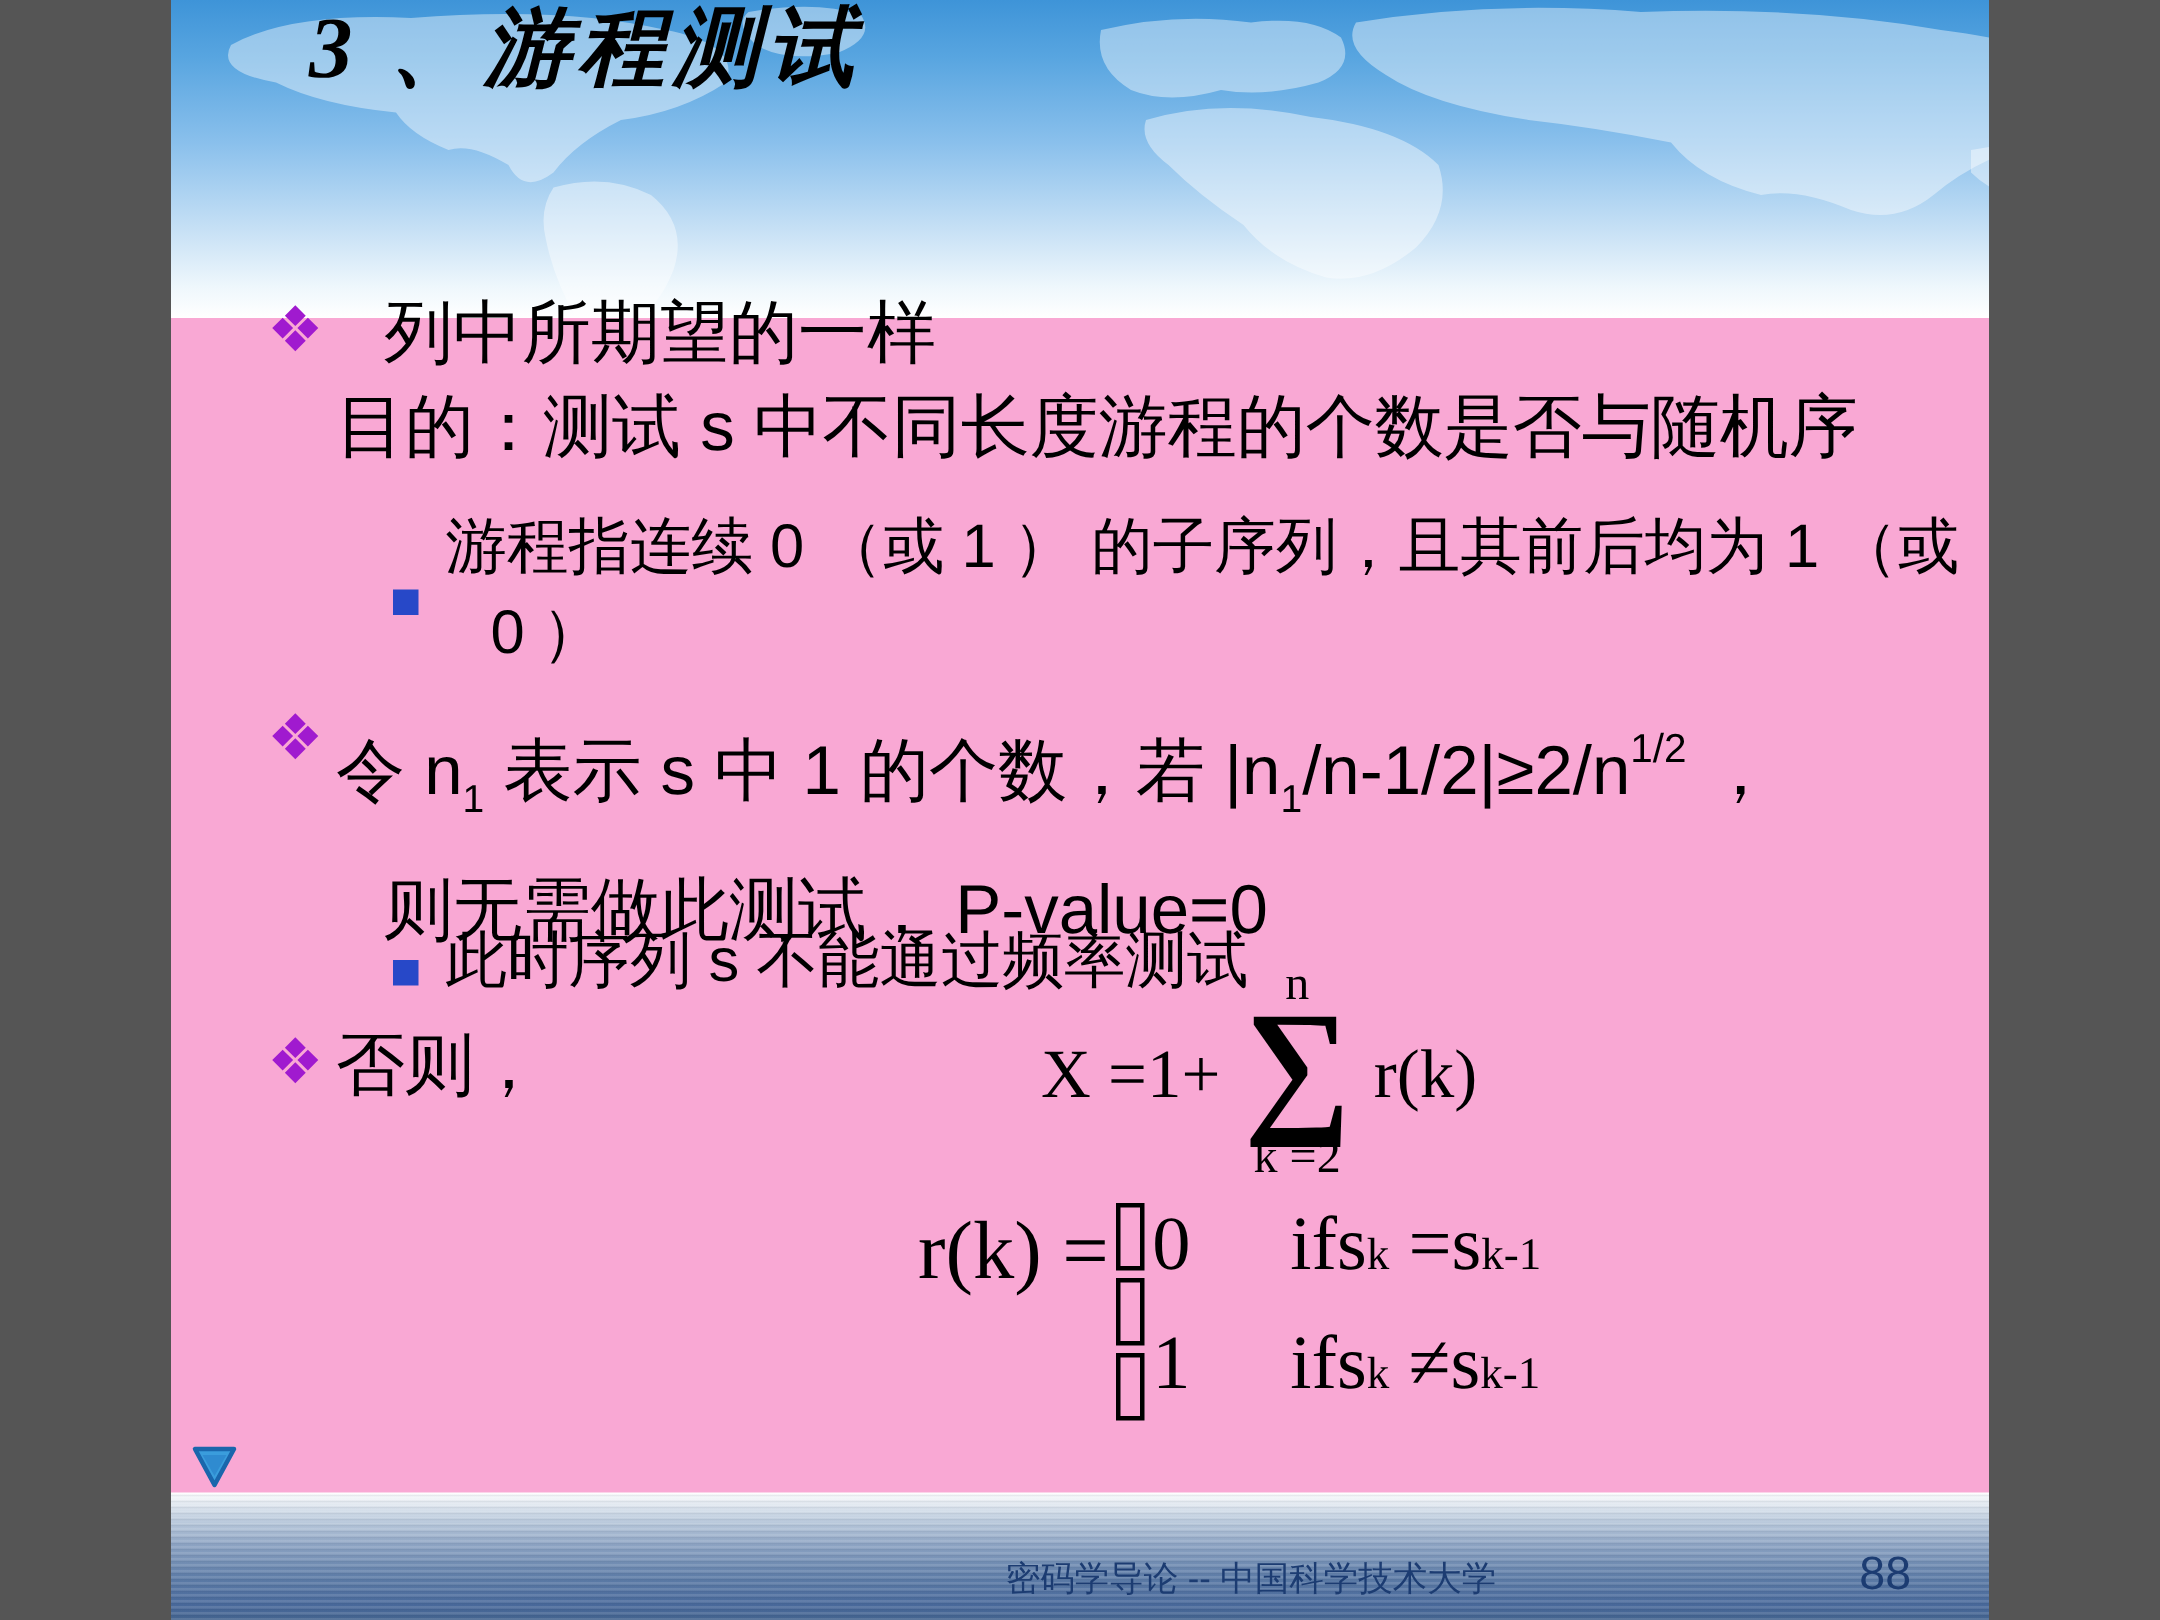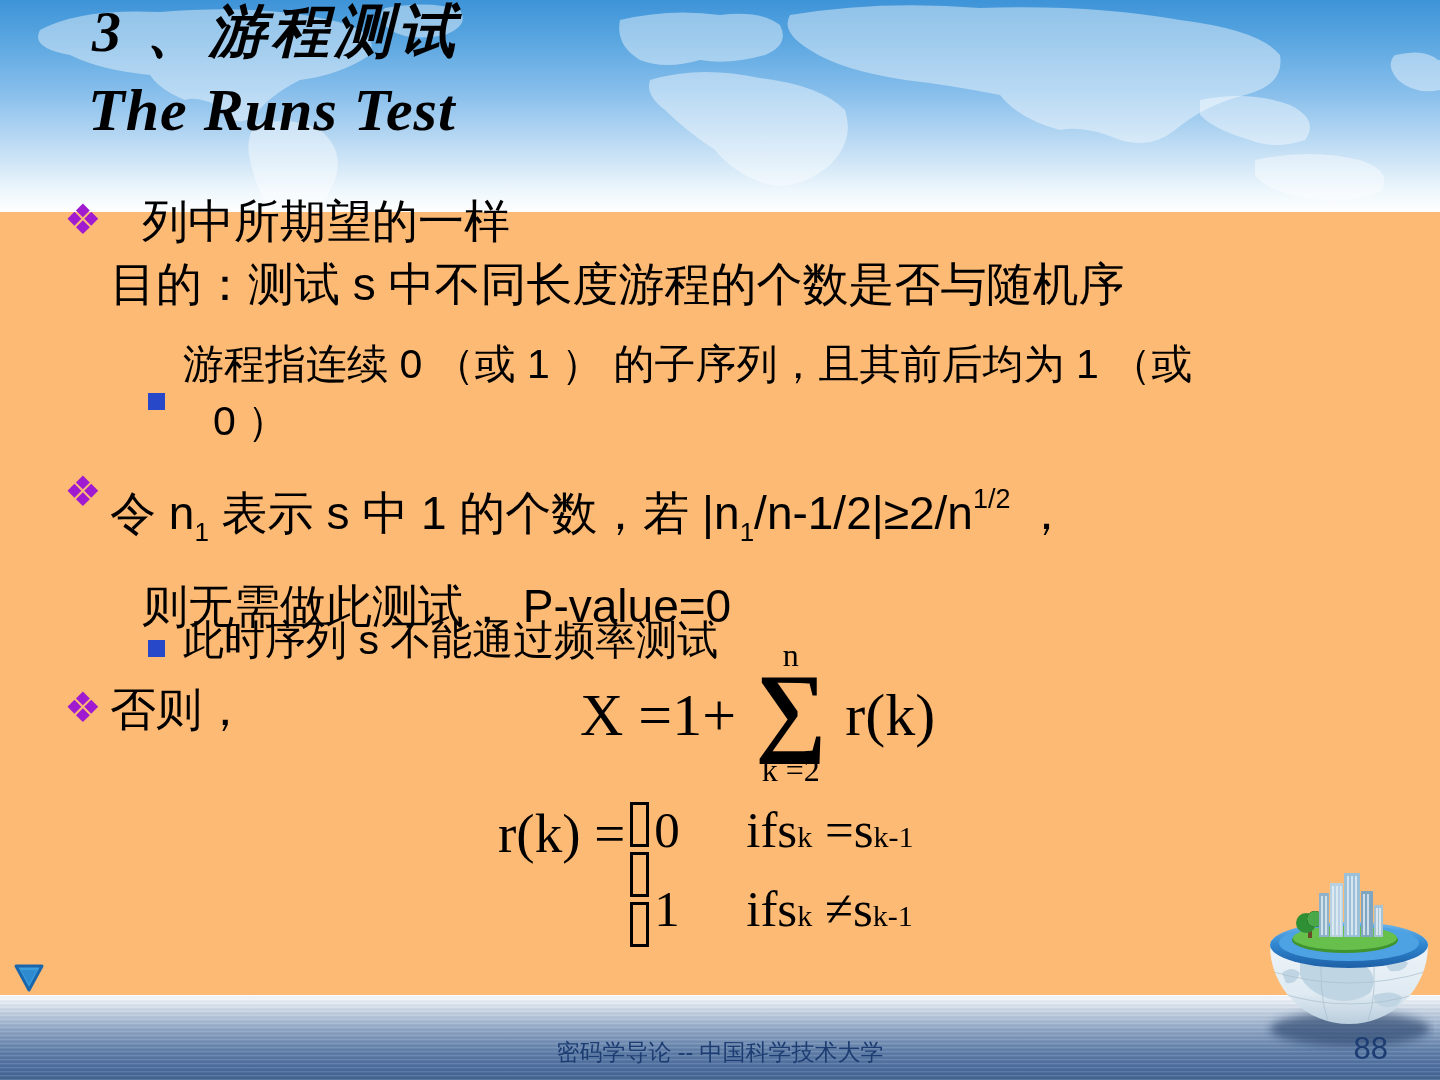--- a/index.html
+++ b/index.html
@@ -1,17 +1,17 @@
 <!DOCTYPE html>
 <html><head>
 <meta charset="utf-8">
 <style>
   html,body{margin:0;padding:0;background:#555;}
   .slide{
-    position:relative;width:1440px;height:1080px;background:#fdba74;overflow:hidden;
+    position:relative;width:1212px;height:1080px;background:#f9a8d4;overflow:hidden;
     font-family:"Liberation Sans","DejaVu Sans",sans-serif;color:#000;
     margin:0 auto;
   }
   
   .sky{
     position:absolute;top:0;left:0;width:1440px;height:212px;
     background:linear-gradient(180deg,#3e94d8 0%,#58a5e0 18%,#8ac0ec 45%,#c6e0f5 72%,#eef7fc 90%,#ffffff 100%);
   }
   .sky svg{position:absolute;top:0;left:0;}
   
@@ -52,21 +52,21 @@
   .subbullet .btext{font-size:41px;line-height:57px;}
   .sb1{left:148px;top:336px;width:1270px;}
   .sb2{left:148px;top:612px;width:1200px;}
   .sub{font-size:26px;vertical-align:-12px;}
   .sup{font-size:27px;vertical-align:21px;}
   
   .fx{
     position:absolute;left:580px;top:642px;display:flex;align-items:center;
     font-family:"Liberation Serif","DejaVu Serif",serif;
   }
-  .fx-lhs,.fx-rhs{font-size:60px;line-height:61px;white-space:pre;}
+  .fx-lhs,.fx-rhs{font-size:46px;line-height:61px;white-space:pre;}
   .fx-sum{display:flex;flex-direction:column;align-items:center;margin:0 4px;}
   .fx-upper{font-size:32px;line-height:26px;}
   .fx-sigma{font-size:100px;line-height:84px;font-weight:600;}
   .fx-lower{font-size:32px;line-height:36px;white-space:pre;}
   
   .pw{
     position:absolute;left:498px;top:802px;display:flex;
     font-family:"Liberation Serif","DejaVu Serif",serif;
   }
   .pw-lhs{font-size:55px;white-space:pre;margin-right:5px;}
@@ -107,21 +107,20 @@
         <path d="M1200,100 Q1250,90 1290,105 Q1320,120 1305,140 Q1275,150 1250,140 Q1215,130 1200,115 Z"></path>
         <path d="M1255,160 Q1310,148 1360,160 Q1395,172 1380,192 Q1345,205 1305,198 Q1265,190 1255,175 Z"></path>
         <path d="M1395,55 Q1425,48 1438,60 L1440,60 L1440,90 Q1415,95 1398,80 Q1385,65 1395,55 Z"></path>
       </g>
     </svg>
   </div>
 
   <div class="water"></div>
 
   <div class="title-cn">3 、游程测试</div>
-  <div class="title-en">The Runs Test</div>
 
   <div class="bullet b1">
     <span class="marker-diamond" style="color:#a01acf">❖</span>
     <div class="btext">
       <div class="line" style="padding-left:32px">列中所期望的一样</div>
       <div class="line">目的：测试 s 中不同长度游程的个数是否与随机序</div>
     </div>
   </div>
 
   <div class="subbullet sb1">

